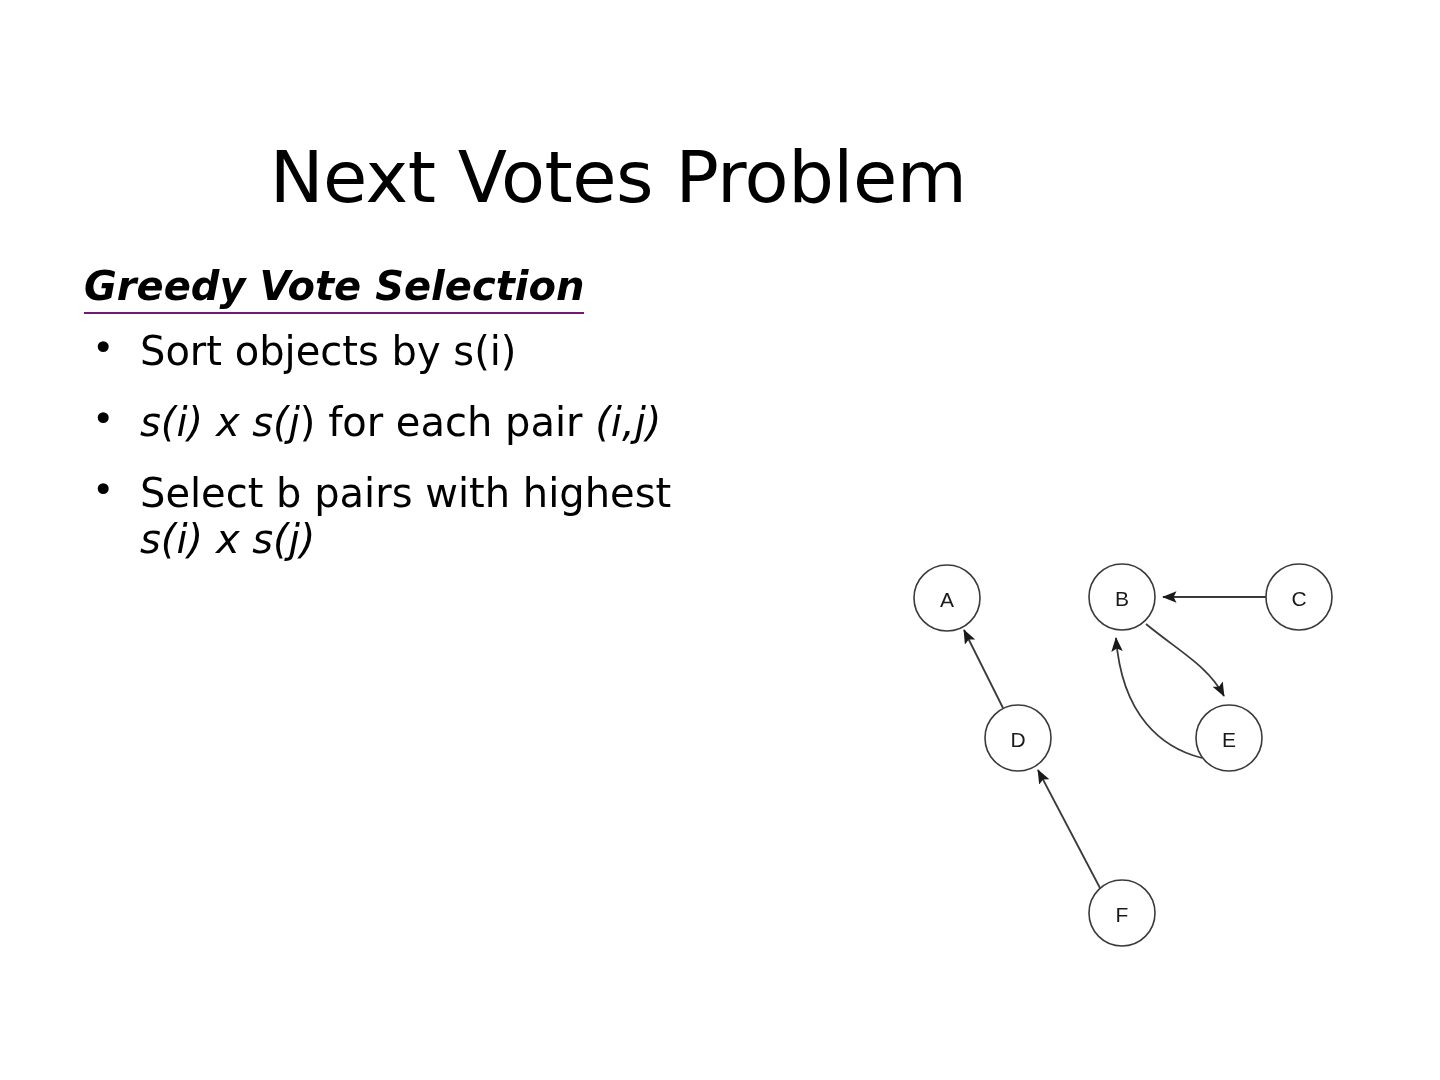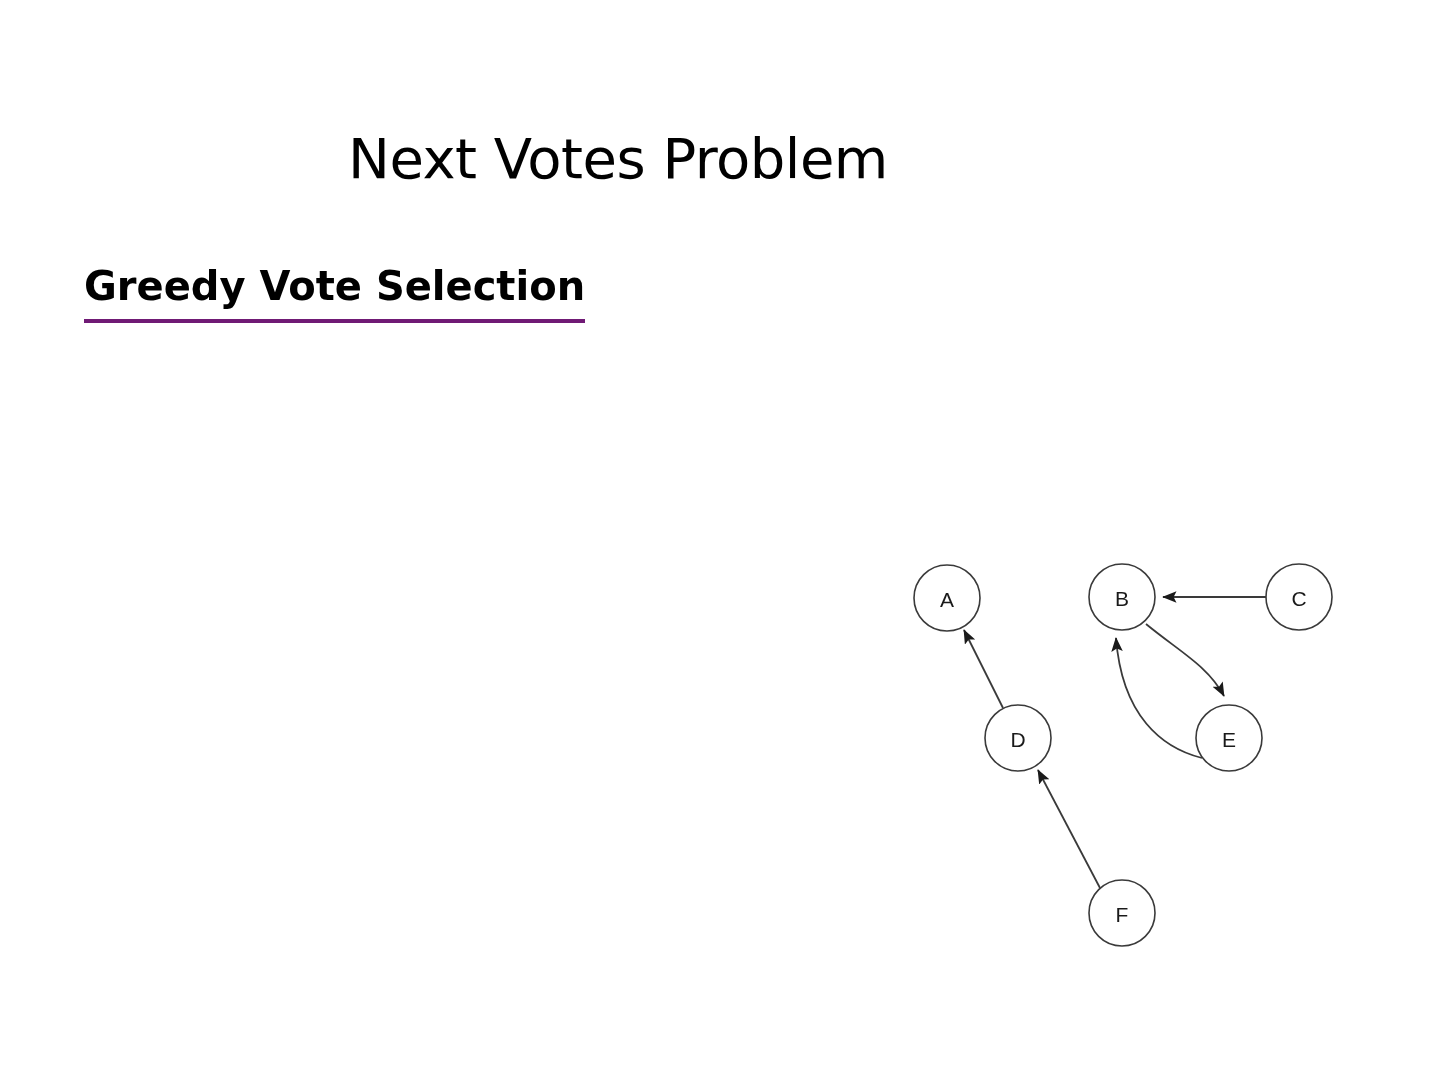--- a/index.html
+++ b/index.html
@@ -24,21 +24,21 @@
   }
 
   
   #slide-title {
     position: absolute;
     top: 92px;
     left: 0;
     width: 1236px;
     text-align: center;
     font-family: "DejaVu Sans", sans-serif;
-    font-size: 56px;
+    font-size: 72px;
     font-weight: 400;
     line-height: 1.05;
     letter-spacing: -0.5px;
     color: #000000;
     white-space: nowrap;
   }
 
   
   #body-column {
     position: absolute;
@@ -49,22 +49,23 @@
 
   .heading-line {
     font-family: "DejaVu Sans", sans-serif;
     font-size: 40px;
     font-weight: 700;
     line-height: 1.0;
     color: #000000;
     margin-bottom: 22px;
   }
   .heading-line span.u {
-    border-bottom: 4px solid #701a75;
-    padding-bottom: 10px;
+    border-bottom: 2px solid #701a75;
+    padding-bottom: 3px;
+    font-style: italic;
   }
 
   ul.bullets {
     list-style: none;
     margin: 0;
     padding: 0;
   }
   ul.bullets > li {
     position: relative;
     padding-left: 56px;
@@ -140,20 +141,31 @@
 <div id="slide">
 
   <h1 id="slide-title">Next Votes Problem</h1>
 
   <div id="body-column">
 
     <div class="heading-line">
       <span class="u">Greedy Vote Selection</span>
     </div>
 
+    <ul class="bullets">
+      <li>
+        <span>Sort objects by s(i)</span>
+      </li>
+      <li>
+        <span class="ital">s(i) x s(j</span><span>) for each pair </span><span class="ital">(i,j)</span>
+      </li>
+      <li>
+        <span>Select b pairs with highest </span><span class="ital">s(i) x s(j)</span>
+      </li>
+    </ul>
 
     <div class="blue-lines">
     </div>
 
   </div>
 
   <div id="graph-figure">
     <svg id="graph-svg" viewBox="0 0 520 460">
       <defs>
         <marker id="arrowhead" markerWidth="9" markerHeight="9" refX="7.5" refY="3.2" orient="auto" markerUnits="strokeWidth">

